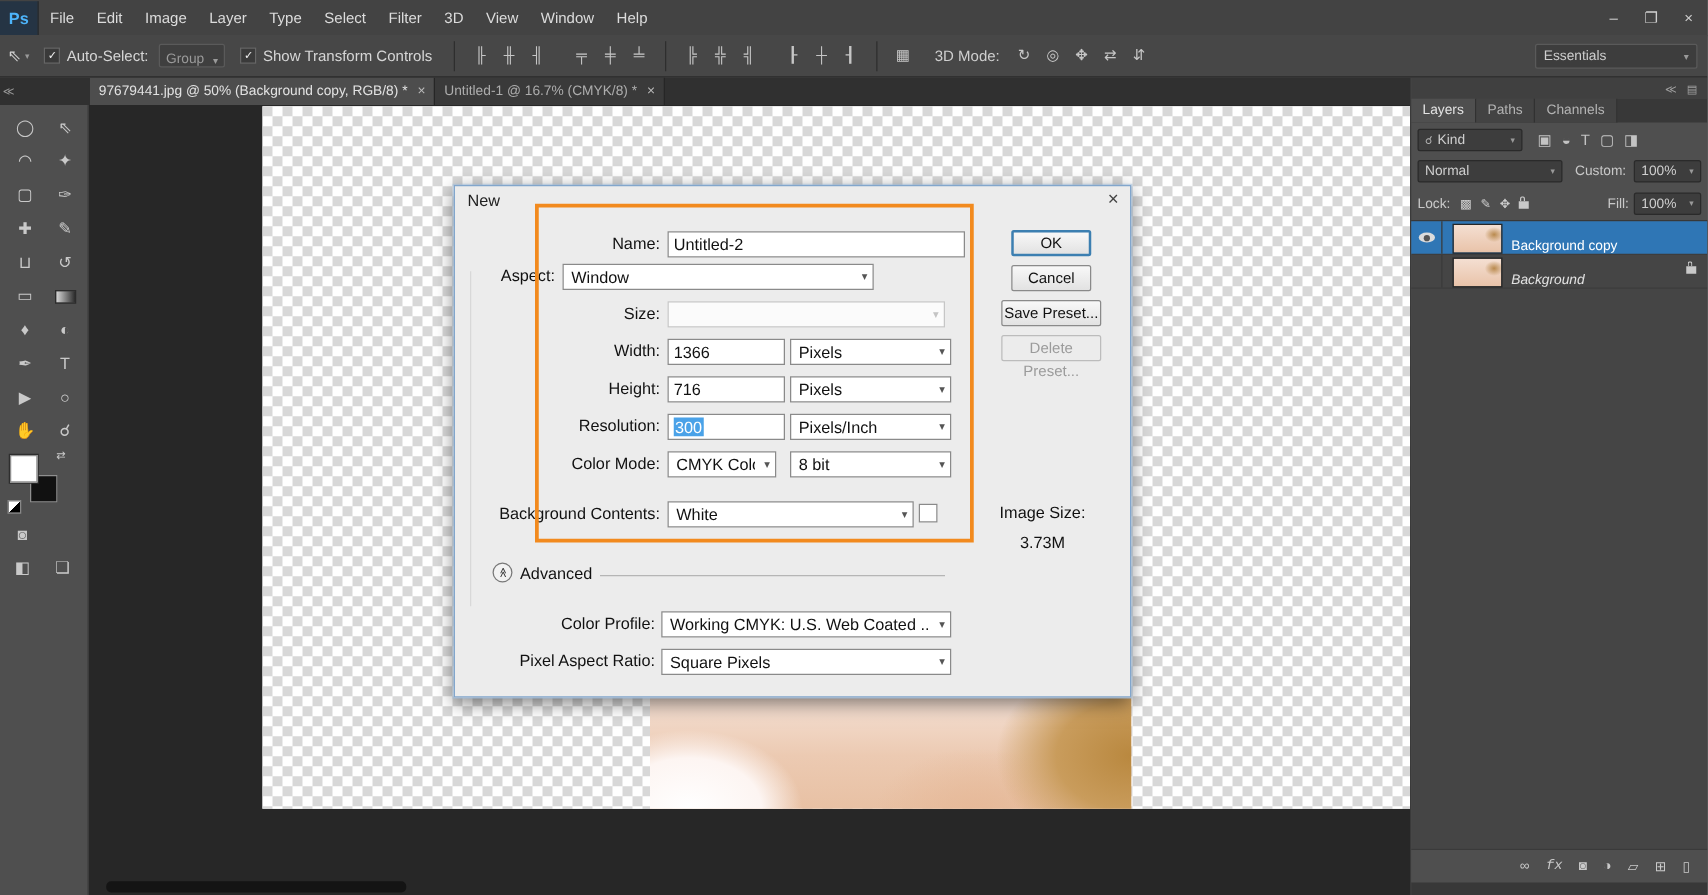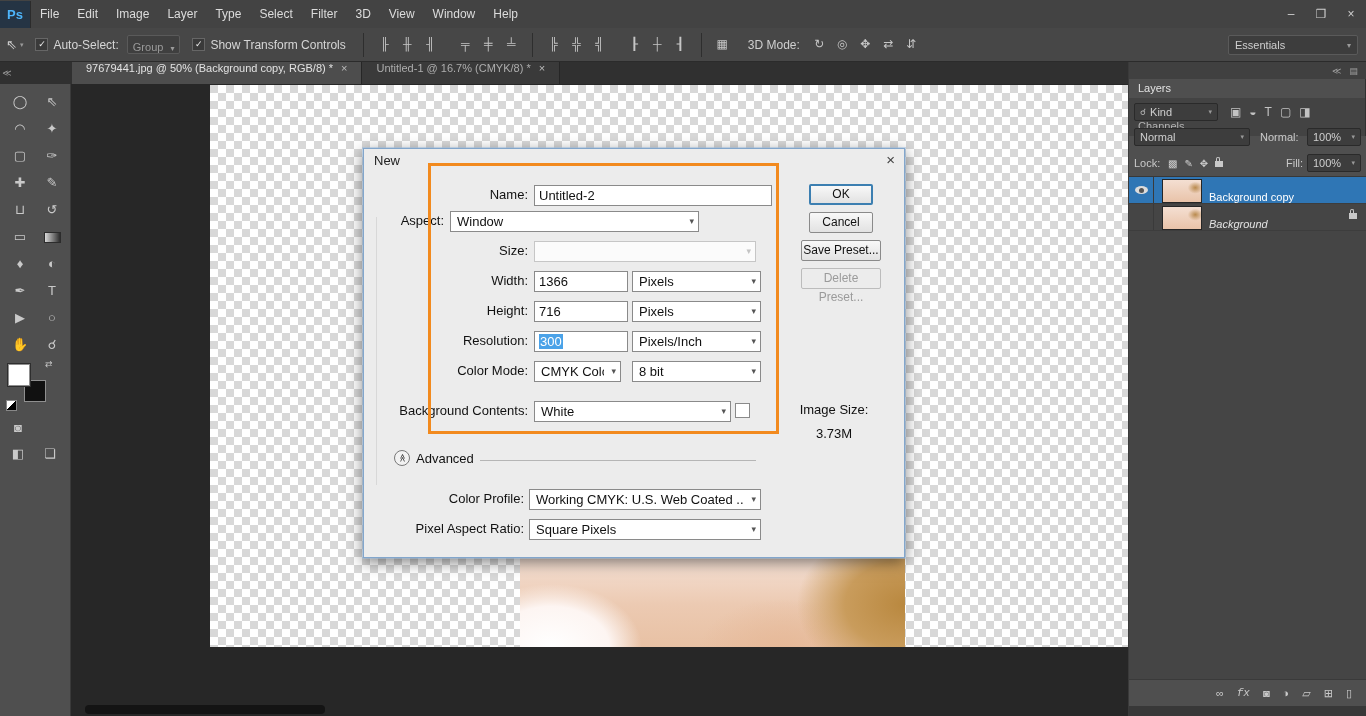--- a/index.html
+++ b/index.html
@@ -24,21 +24,21 @@
   .aicon{font-size:12px;color:#c6c6c6;width:23px;text-align:center;line-height:33px;}
   .gapi{width:12px;}
   .olabel{font-size:12px;color:#cfcfcf;margin:0 8px 0 14px;}
   .wdd{position:absolute;right:8px;top:7px;width:116px;height:18px;background:#3d3d3d;border:1px solid #5a5a5a;border-radius:2px;display:flex;align-items:center;padding:0 6px;}
   .wdd .v{font-size:11px;color:#cfcfcf;flex:1;}
   .wdd .a{font-size:8px;color:#9a9a9a;}
   
   .tabstrip{position:absolute;left:0;top:62px;right:238px;height:22px;background:#303030;display:flex;z-index:4;}
   .collapse{width:14px;color:#9a9a9a;font-size:9px;text-align:center;line-height:22px;}
   .tabspacer{width:58px;}
-  .tab{display:flex;align-items:flex-start;height:22px;padding:0 14px;font-size:11px;border-right:1px solid #262626;}
+  .tab{display:flex;align-items:center;height:22px;padding:0 7px;font-size:11px;border-right:1px solid #262626;}
   .tab.active{background:#4d4d4d;color:#e2e2e2;}
   .tab.inactive{background:#3a3a3a;color:#adadad;}
   .tab .x{margin-left:8px;font-size:11px;color:#bbb;}
   
   .toolbar{position:absolute;left:0;top:84px;bottom:0;width:70px;background:#4f4f4f;border-right:1px solid #3a3a3a;z-index:4;}
   .tool{position:absolute;width:20px;height:20px;text-align:center;font-size:13px;line-height:20px;color:#c9c9c9;}
   .tool.grad{width:15px;height:9px;background:linear-gradient(90deg,#d8d8d8,#2c2c2c);border:1px solid #2c2c2c;}
   .swatches{position:absolute;left:8px;top:280px;width:46px;height:46px;}
   .swback{position:absolute;left:16px;top:16px;width:20px;height:20px;background:#111;border:1px solid #8f8f8f;}
   .swfront{position:absolute;left:0;top:0;width:20px;height:20px;background:#fff;border:1px solid #8f8f8f;box-shadow:0 0 0 1px #2e2e2e;}
@@ -50,21 +50,21 @@
   .photo{position:absolute;left:310px;top:468px;width:385px;height:94px;background:
     radial-gradient(130px 90px at 8% 100%, #ffffff 0%, #fdf5f2 45%, rgba(255,255,255,0) 70%),
     radial-gradient(150px 110px at 100% 55%, #b9883f 0%, #c99c5c 40%, rgba(201,156,92,0) 72%),
     radial-gradient(120px 80px at 68% 108%, #e6b897 0%, rgba(230,184,151,0) 70%),
     linear-gradient(180deg, #f6e3d8 0%, #eccab2 55%, #e8c1a4 100%);}
   .hscroll{position:absolute;left:15px;bottom:2px;width:240px;height:9px;background:#141414;border-radius:4px;}
   
   .rightdock{position:absolute;right:0;top:62px;bottom:0;width:238px;background:#4f4f4f;border-left:1px solid #3a3a3a;z-index:4;box-sizing:border-box;}
   .dockstrip{height:17px;background:#404040;display:flex;justify-content:flex-end;align-items:center;padding:0 8px;gap:8px;}
   .dockstrip span{font-size:9px;color:#9f9f9f;}
-  .docktabs{height:19px;background:#383838;display:flex;flex-direction:column;}
+  .docktabs{height:19px;background:#383838;display:flex;}
   .dtab{padding:0 9px;font-size:11px;line-height:19px;border-right:1px solid #313131;}
   .dtab.active{background:#4f4f4f;color:#e3e3e3;}
   .dtab.off{background:#434343;color:#b3b3b3;}
   .ddd{background:#3d3d3d;border:1px solid #2a2a2a;border-radius:2px;display:flex;align-items:center;padding:0 5px;color:#cfcfcf;font-size:11px;box-sizing:border-box;height:18px;}
   .ddd .sg{font-size:9px;margin-right:4px;color:#b5b5b5;}
   .ddd .a{margin-left:auto;font-size:7px;color:#9a9a9a;}
   .prow{position:absolute;left:5px;right:5px;height:20px;}
   .plab{font-size:11px;color:#c9c9c9;line-height:18px;}
   .ficons{position:absolute;left:96px;top:0;display:flex;gap:8px;}
   .ficons span{font-size:12px;color:#c3c3c3;line-height:18px;}
@@ -258,21 +258,21 @@
         <span>T</span>
         <span>▢</span>
         <span>◨</span>
       </div>
     </div>
     <div class="prow" style="top:66px">
       <div class="ddd" style="width:116px;position:absolute;left:0;top:0">
         <span>Normal</span>
         <span class="a">▾</span>
       </div>
-      <span class="plab" style="position:absolute;left:126px;top:0">Normal:</span>
+      <span class="plab" style="position:absolute;left:126px;top:0">Custom:</span>
       <div class="ddd" style="width:54px;position:absolute;right:0;top:0">
         <span>100%</span>
         <span class="a">▾</span>
       </div>
     </div>
     <div class="prow" style="top:92px">
       <span class="plab" style="position:absolute;left:0;top:0">Lock:</span>
       <div class="lockicons">
         <span>▩</span>
         <span>✎</span>

